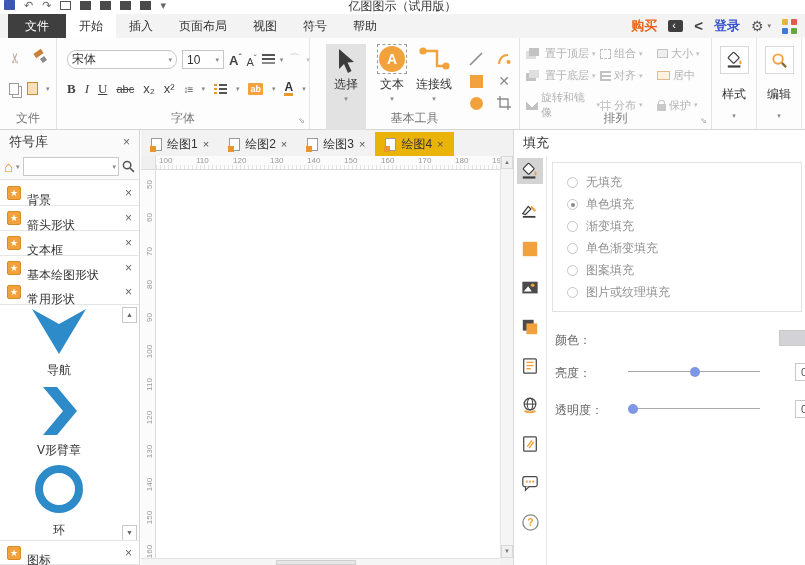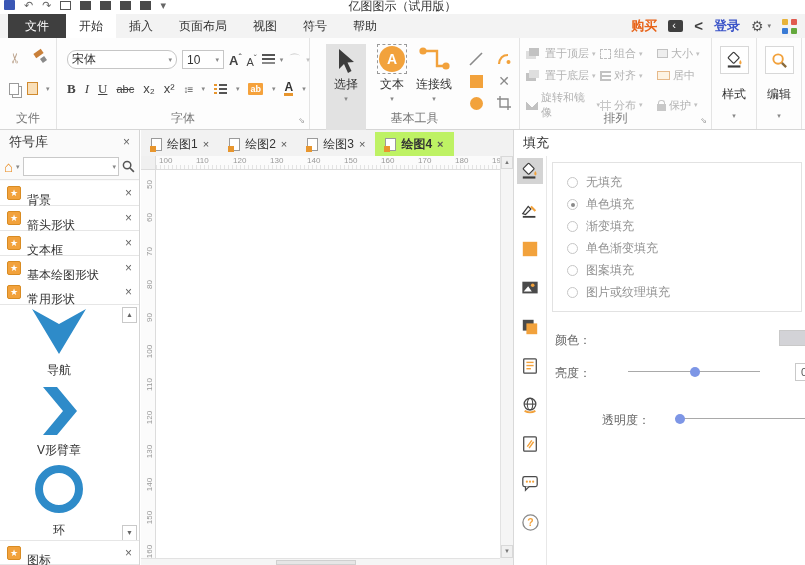--- a/index.html
+++ b/index.html
@@ -140,21 +140,21 @@
   .shape-label { font-size:12px; color:#333; margin-top:7px; }
   .sb-scroll { position:absolute; right:2px; top:177px; width:15px; height:234px; }
   .sb-scroll .sa { position:absolute; left:0; width:15px; height:16px; border:1px solid #c9c9c9; background:#fff; color:#666; font-size:7px; text-align:center; line-height:14px; }
   .sa-up { top:0; } .sa-dn { bottom:0; }
   .sb-bottom { top:410px; border-top:1px solid #e6e6e6; }
 
   
   .canvas-area { position:absolute; left:141px; top:0; width:372px; height:435px; background:#f2f2f2; }
   .tabbar { position:absolute; top:2px; left:0; right:0; height:24px; display:flex; }
   .ctab { display:flex; align-items:center; gap:5px; padding:0 10px; font-size:12px; color:#333; }
-  .ctab-active { background:#bef264;font-weight:bold; }
+  .ctab-active { background:#eab308; }
   .doc-ic { width:11px; height:13px; border:1px solid #9a9a9a; background:#fff; position:relative; }
   .doc-ic::after { content:""; position:absolute; left:-2px; bottom:-2px; width:6px; height:6px; background:#e8962e; }
   .tab-x { color:#555; font-size:11px; }
   .hruler { position:absolute; top:26px; left:15px; width:345px; height:14px; background:#fbfbfb; border-bottom:1px solid #dcdcdc;
             background-image:repeating-linear-gradient(90deg,#e3e3e3 0 1px,transparent 1px 4px); background-size:100% 4px; background-position:0 bottom; background-repeat:no-repeat; }
   .hruler .rl { position:absolute; top:0; font-size:8px; color:#999; }
   .corner { position:absolute; top:26px; left:0; width:15px; height:14px; background:#f0f0f0; border-right:1px solid #dcdcdc; border-bottom:1px solid #dcdcdc; }
   .vruler { position:absolute; top:40px; left:0; width:15px; height:388px; background:#fbfbfb; border-right:1px solid #dcdcdc; }
   .vruler .rl { position:absolute; left:1px; font-size:8px; color:#999; transform:rotate(-90deg); transform-origin:center; width:14px; text-align:center; }
   .canvas { position:absolute; top:40px; left:15px; width:345px; height:388px; background:#fff; }
@@ -648,21 +648,21 @@
       </div>
 
       <div class="prop-row" style="top:233px;">
         <span class="prop-label">亮度：</span>
         <span class="slider" style="left:73px; width:132px;">
           <span class="handle" style="left:62px;"></span>
         </span>
         <span class="valbox"><span>0 %</span></span>
       </div>
 
-      <div class="prop-row" style="top:280px;margin-left:47px;">
+      <div class="prop-row" style="top:270px;">
         <span class="prop-label">透明度：</span>
         <span class="slider" style="left:73px; width:132px;">
           <span class="handle" style="left:0px;"></span>
         </span>
         <span class="valbox"><span>0 %</span></span>
       </div>
 
     </div>
   </div>
 </div>

